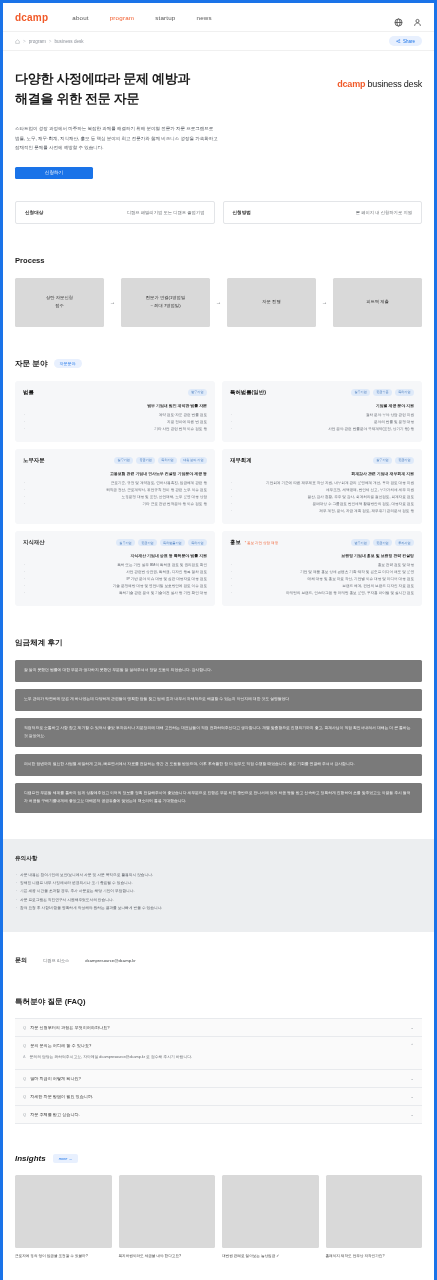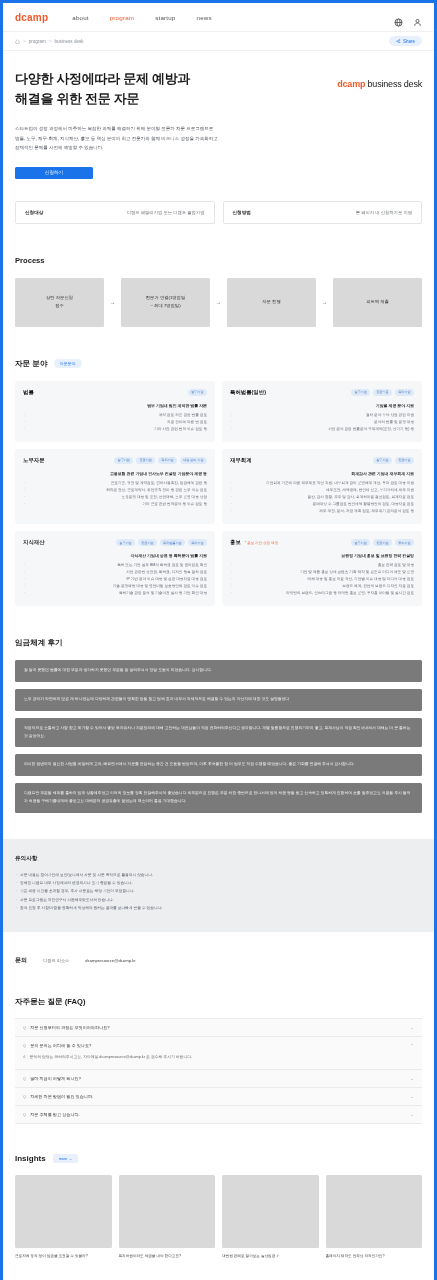--- a/index.html
+++ b/index.html
@@ -250,21 +250,21 @@
     padding: 0 8px 8px 8px;
     font-size: 3.8px;
     color: #5f6368;
     line-height: 1.9;
     background: #fafafa;
   }
   .faq-a .a { color: #b0b4b9; }
 
   
   .insights { margin-top: 30px; padding-bottom: 26px; }
-  .ins-head { display: flex; align-items: center; gap: 7px; }
+  .ins-head { display: flex; align-items: center; gap: 7px; font-style: italic; }
   .ins-title { font-size: 8px; font-weight: 700; color: #1b1b1b; }
   .ins-more {
     background: #e8f0fe;
     color: #1a73e8;
     font-size: 3.8px;
     border-radius: 2px;
     padding: 2.5px 6px;
   }
   .ins-grid { display: flex; gap: 7px; margin-top: 12px; }
   .ins-card { flex: 1; }
@@ -514,21 +514,21 @@
       </ul>
   </div>
 
   <div class="contact">
     <span class="contact-label">문의</span>
     <span class="contact-dept">디캠프 리소스</span>
     <span class="contact-mail">dcampresource@dcamp.kr</span>
   </div>
 
   <div class="sec faq">
-    <div class="sec-title">자주묻는 질문 (FAQ)</div>
+    <div class="sec-title">특허분야 질문 (FAQ)</div>
     <div class="faq-list" id="faq-list">
         <div class="faq-item">
           <div class="faq-q">
        <span class="q">Q</span>
        <span>자문 신청부터의 과정은 무엇이어야하나요?</span>
        <span class="chev">⌄</span>
      </div>
         </div>
         <div class="faq-item">
           <div class="faq-q">

